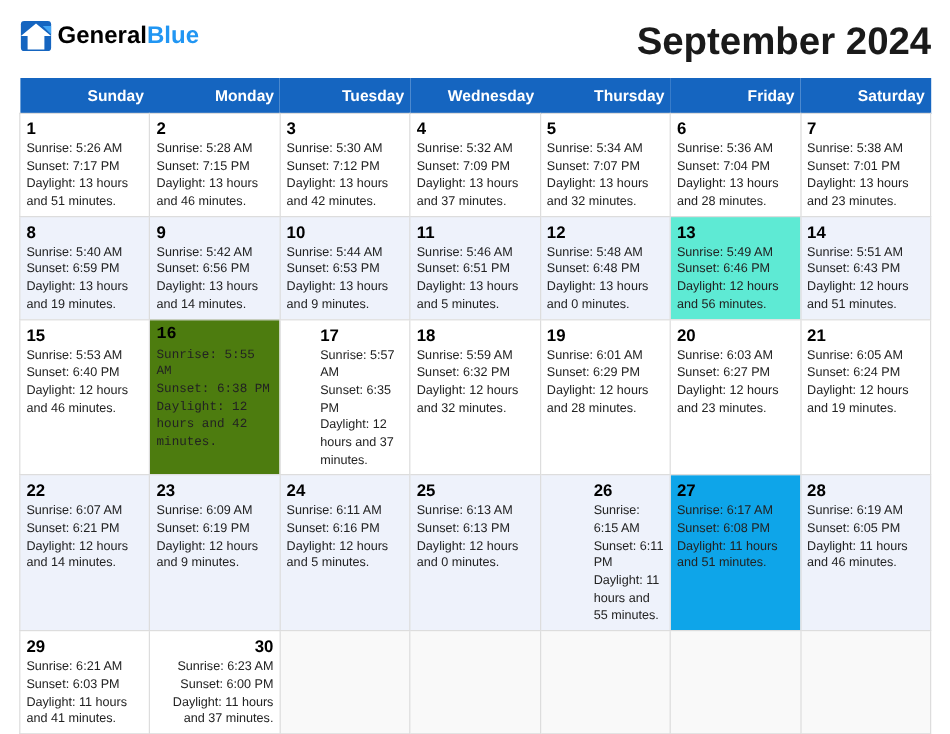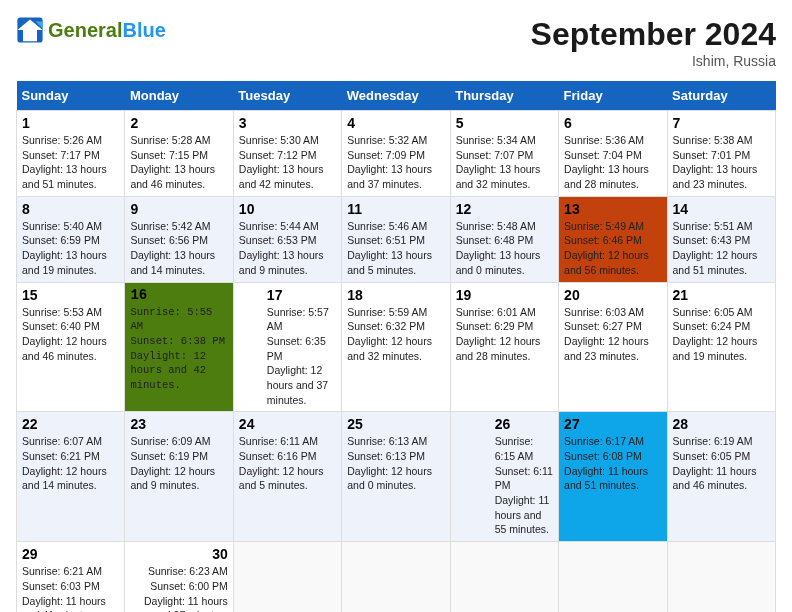--- a/index.html
+++ b/index.html
@@ -39,21 +39,21 @@
     }
     table {
       width: 100%;
       border-collapse: collapse;
       font-size: 11px;
     }
     th {
       background-color: #1565C0;
       color: white;
       padding: 7px 5px;
-      text-align: left;
+      text-align: right;
       font-size: 13px;
       font-weight: bold;
     }
     td {
       border: 1px solid #ddd;
       vertical-align: top;
       padding: 4px 5px;
       width: 14.28%;
       height: 80px;
     }
@@ -82,26 +82,25 @@
 <body>
 
 <div class="header">
   <div class="logo">
     <svg class="logo-icon" viewBox="0 0 40 40" xmlns="http://www.w3.org/2000/svg">
       <rect x="2" y="2" width="36" height="36" rx="4" fill="#1565C0"></rect>
       <polygon points="20,5 38,20 30,20 30,36 10,36 10,20 2,20" fill="white"></polygon>
       <polygon points="28,8 38,18 38,8" fill="#42A5F5"></polygon>
     </svg>
     <div>
-      <span style="font-size:20px;font-weight:bold;color:#4d7c0f;">General</span><span style="font-size:20px;font-weight:bold;color:#2196F3;">Blue</span>
+      <span style="font-size:20px;font-weight:bold;color:#000000;">General</span><span style="font-size:20px;font-weight:bold;color:#2196F3;">Blue</span>
     </div>
   </div>
   <div class="title-block">
     <div class="month-title">September 2024</div>
-    <div class="location">Ishim, Russia</div>
   </div>
 </div>
 
 <table>
   <thead>
     <tr>
     <th>Sunday</th>
         <th>Monday</th>
         <th>Tuesday</th>
         <th>Wednesday</th>
@@ -155,21 +154,21 @@
         <span class="day-info">Sunrise: 5:44 AM<br>Sunset: 6:53 PM<br>Daylight: 13 hours and 9 minutes.</span>
       </td>
         <td style="background: rgb(238, 242, 251);">
         <span class="day-num">11</span>
         <span class="day-info">Sunrise: 5:46 AM<br>Sunset: 6:51 PM<br>Daylight: 13 hours and 5 minutes.</span>
       </td>
         <td style="background: rgb(238, 242, 251);">
         <span class="day-num">12</span>
         <span class="day-info">Sunrise: 5:48 AM<br>Sunset: 6:48 PM<br>Daylight: 13 hours and 0 minutes.</span>
       </td>
-        <td style="background: #c2410c;">
+        <td style="background: #5eead4;">
         <span class="day-num">13</span>
         <span class="day-info">Sunrise: 5:49 AM<br>Sunset: 6:46 PM<br>Daylight: 12 hours and 56 minutes.</span>
       </td>
         <td style="background: rgb(238, 242, 251);">
         <span class="day-num">14</span>
         <span class="day-info">Sunrise: 5:51 AM<br>Sunset: 6:43 PM<br>Daylight: 12 hours and 51 minutes.</span>
       </td>
       </tr>
       <tr style="background: rgb(255, 255, 255);">
         <td style="background: rgb(255, 255, 255);">

